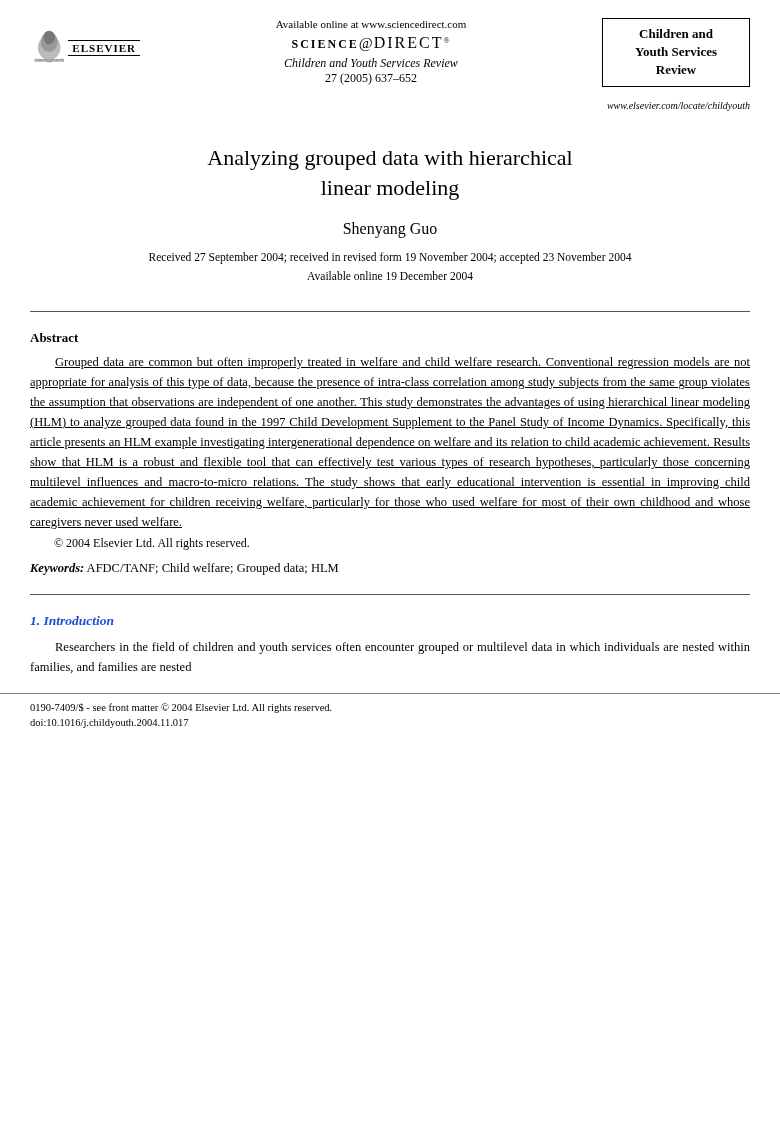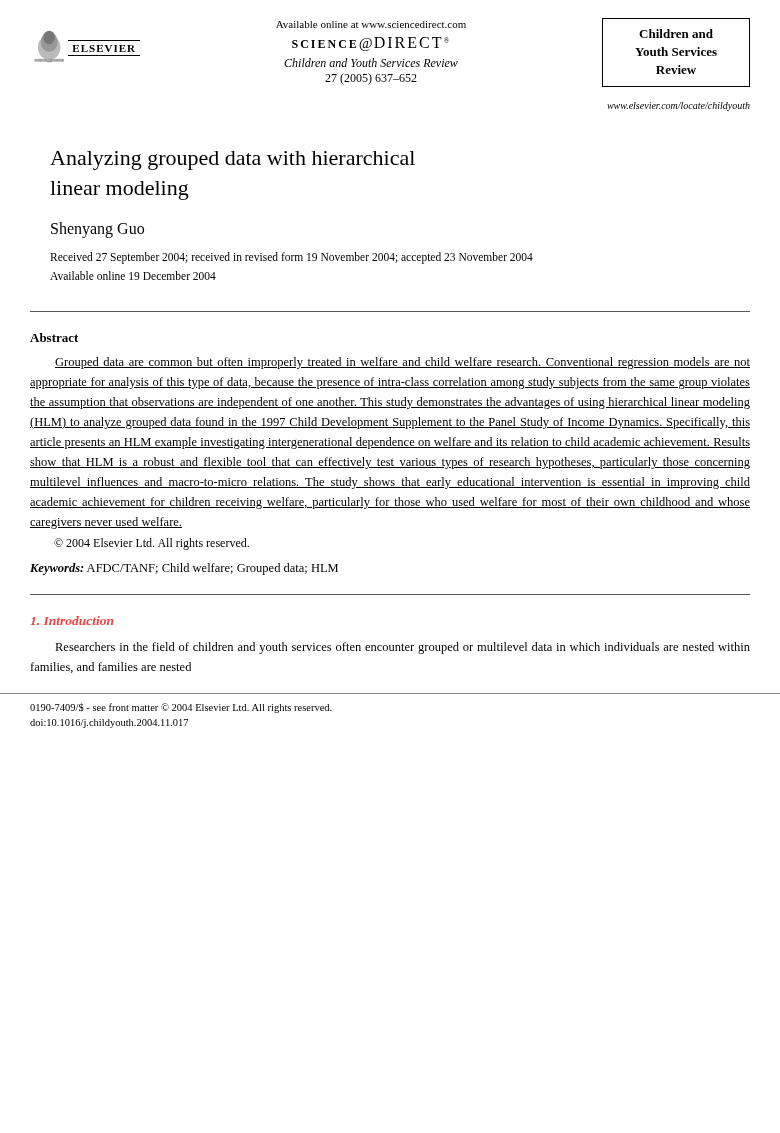--- a/index.html
+++ b/index.html
@@ -106,21 +106,21 @@
       margin-top: 8px;
       font-style: italic;
     }
     .header-bottom {
       padding: 2px 30px 0 30px;
       text-align: right;
     }
     
     .title-section {
       padding: 30px 50px 10px 50px;
-      text-align: left;
+      text-align: center;
     }
     .article-title {
       font-size: 22px;
       font-weight: normal;
       line-height: 1.4;
       margin-bottom: 16px;
     }
     .author-name {
       font-size: 16px;
       margin-bottom: 10px;
@@ -174,21 +174,21 @@
     }
     
     .intro-section {
       padding: 8px 30px 6px 30px;
     }
     .section-heading {
       font-size: 13.5px;
       font-weight: bold;
       font-style: italic;
       margin-bottom: 8px;
-      color: #ef4444;
+      color: #1d4ed8;
     }
     .intro-text {
       font-size: 12.5px;
       line-height: 1.6;
       text-align: justify;
       text-indent: 2em;
     }
     
     .footer-area {
       padding: 6px 30px 4px 30px;

